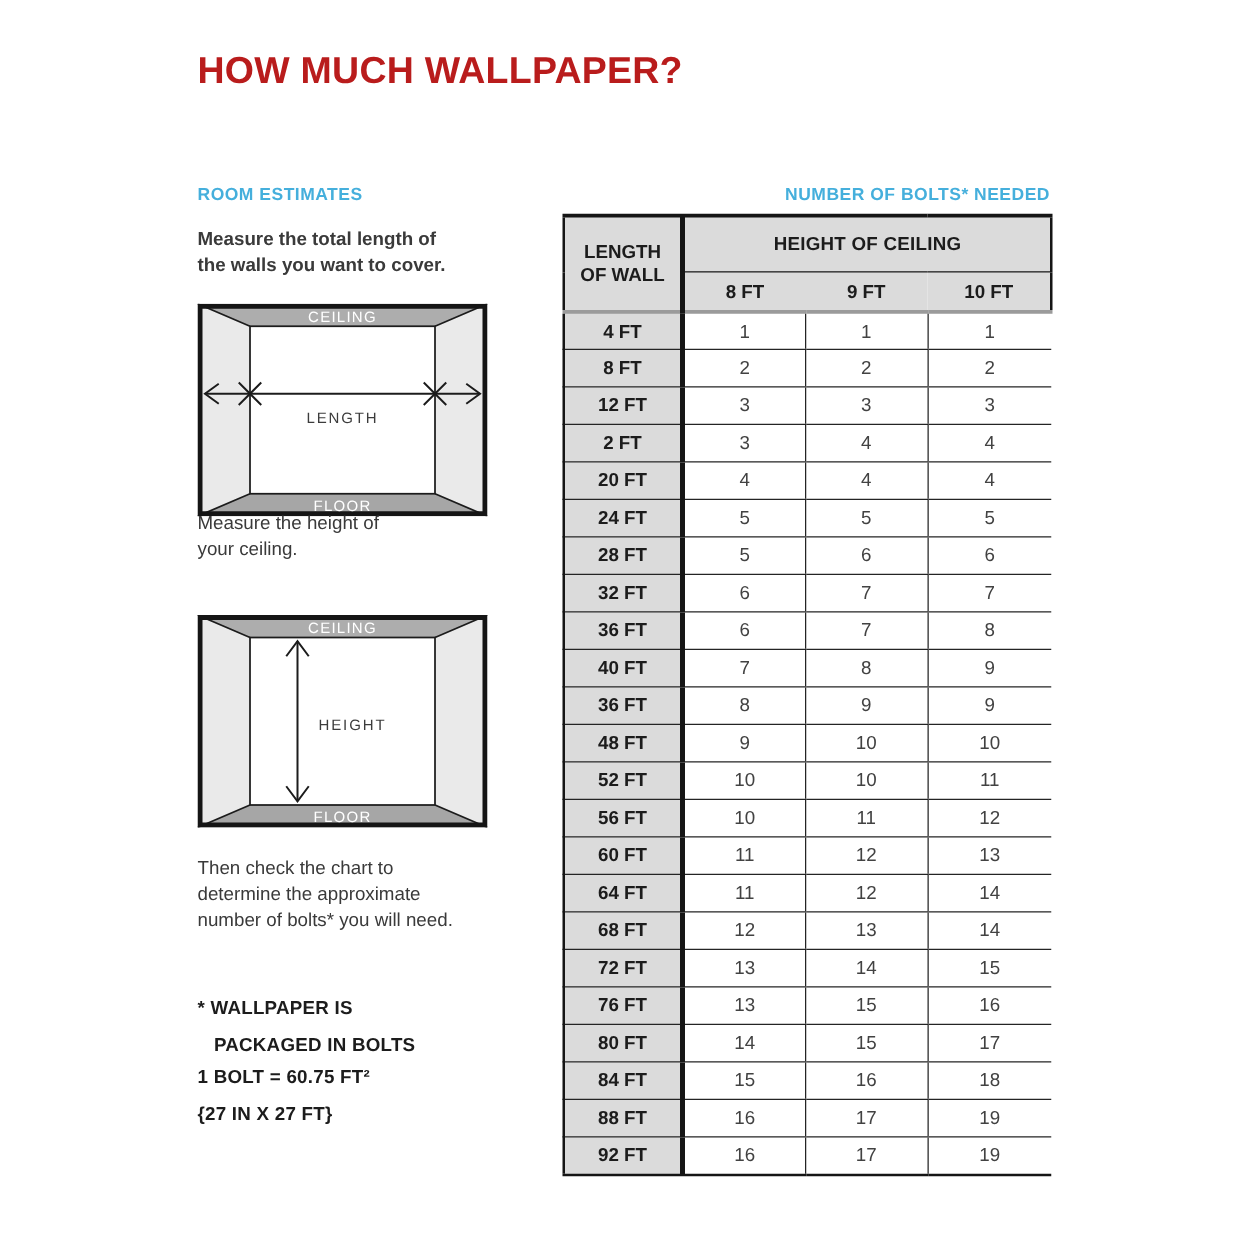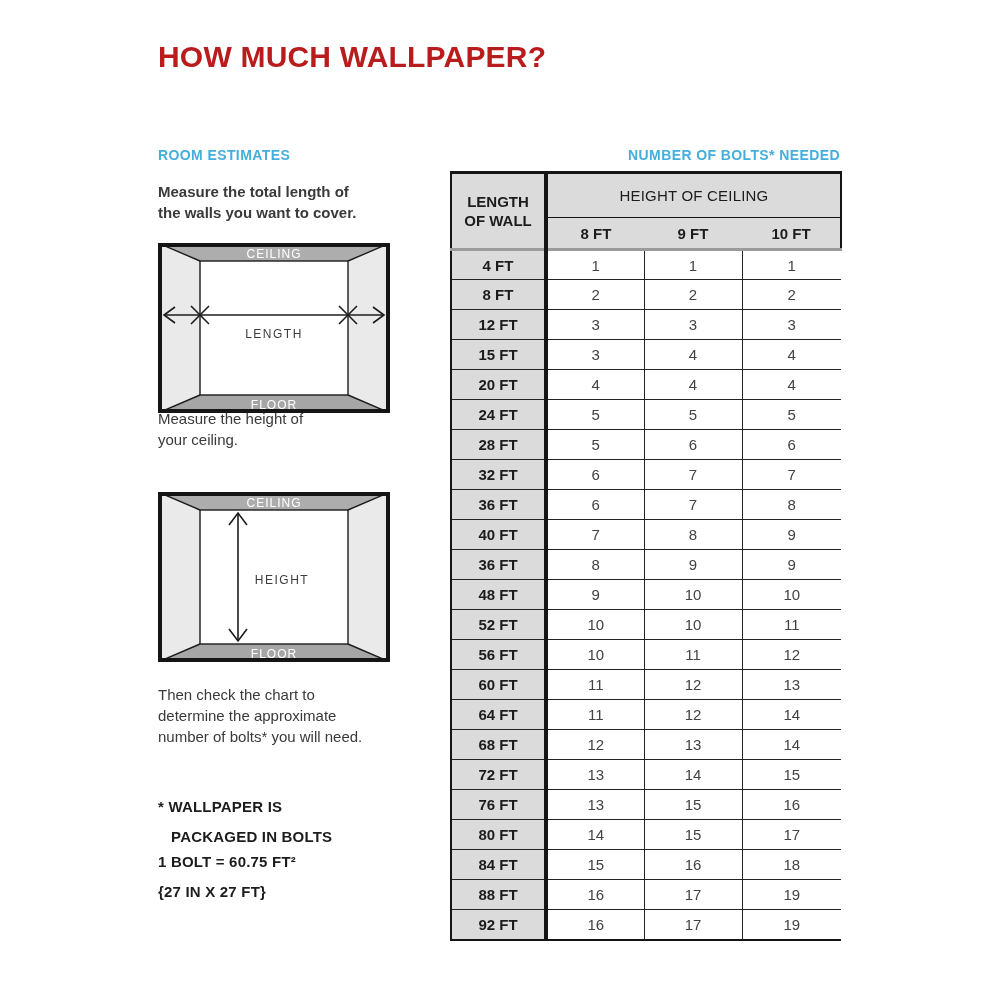--- a/index.html
+++ b/index.html
@@ -45,21 +45,21 @@
     border-top: 3px solid #151515;
     border-left: 2px solid #151515;
   }
   table.bolts th, table.bolts td { text-align: center; vertical-align: middle; }
   th.wall-h {
     background: #DBDBDB; font-weight: bold; white-space: pre-line; line-height: 19px;
     border-right: 4px solid #151515;
     border-bottom: 3px solid #9B9B9B;
   }
   th.group-h {
-    background: #DBDBDB; font-weight: normal; height: 45px;
+    background: #DBDBDB; font-weight: bold; height: 45px;
     border-right: 2px solid #151515;
     border-bottom: 1px solid #151515;
     letter-spacing: 0.2px;
   }
   tr.ft-row th {
     background: #DBDBDB; font-weight: bold; height: 32px;
     border-bottom: 3px solid #9B9B9B;
   }
   tr.ft-row th.last { border-right: 2px solid #151515; }
   tbody th {
@@ -172,21 +172,21 @@
             <td>2</td>
             <td>2</td>
           </tr>
           <tr>
             <th>12 FT</th>
             <td>3</td>
             <td>3</td>
             <td>3</td>
           </tr>
           <tr>
-            <th>15 FT</th>
+            <th>2 FT</th>
             <td>3</td>
             <td>4</td>
             <td>4</td>
           </tr>
           <tr>
             <th>20 FT</th>
             <td>4</td>
             <td>4</td>
             <td>4</td>
           </tr>

